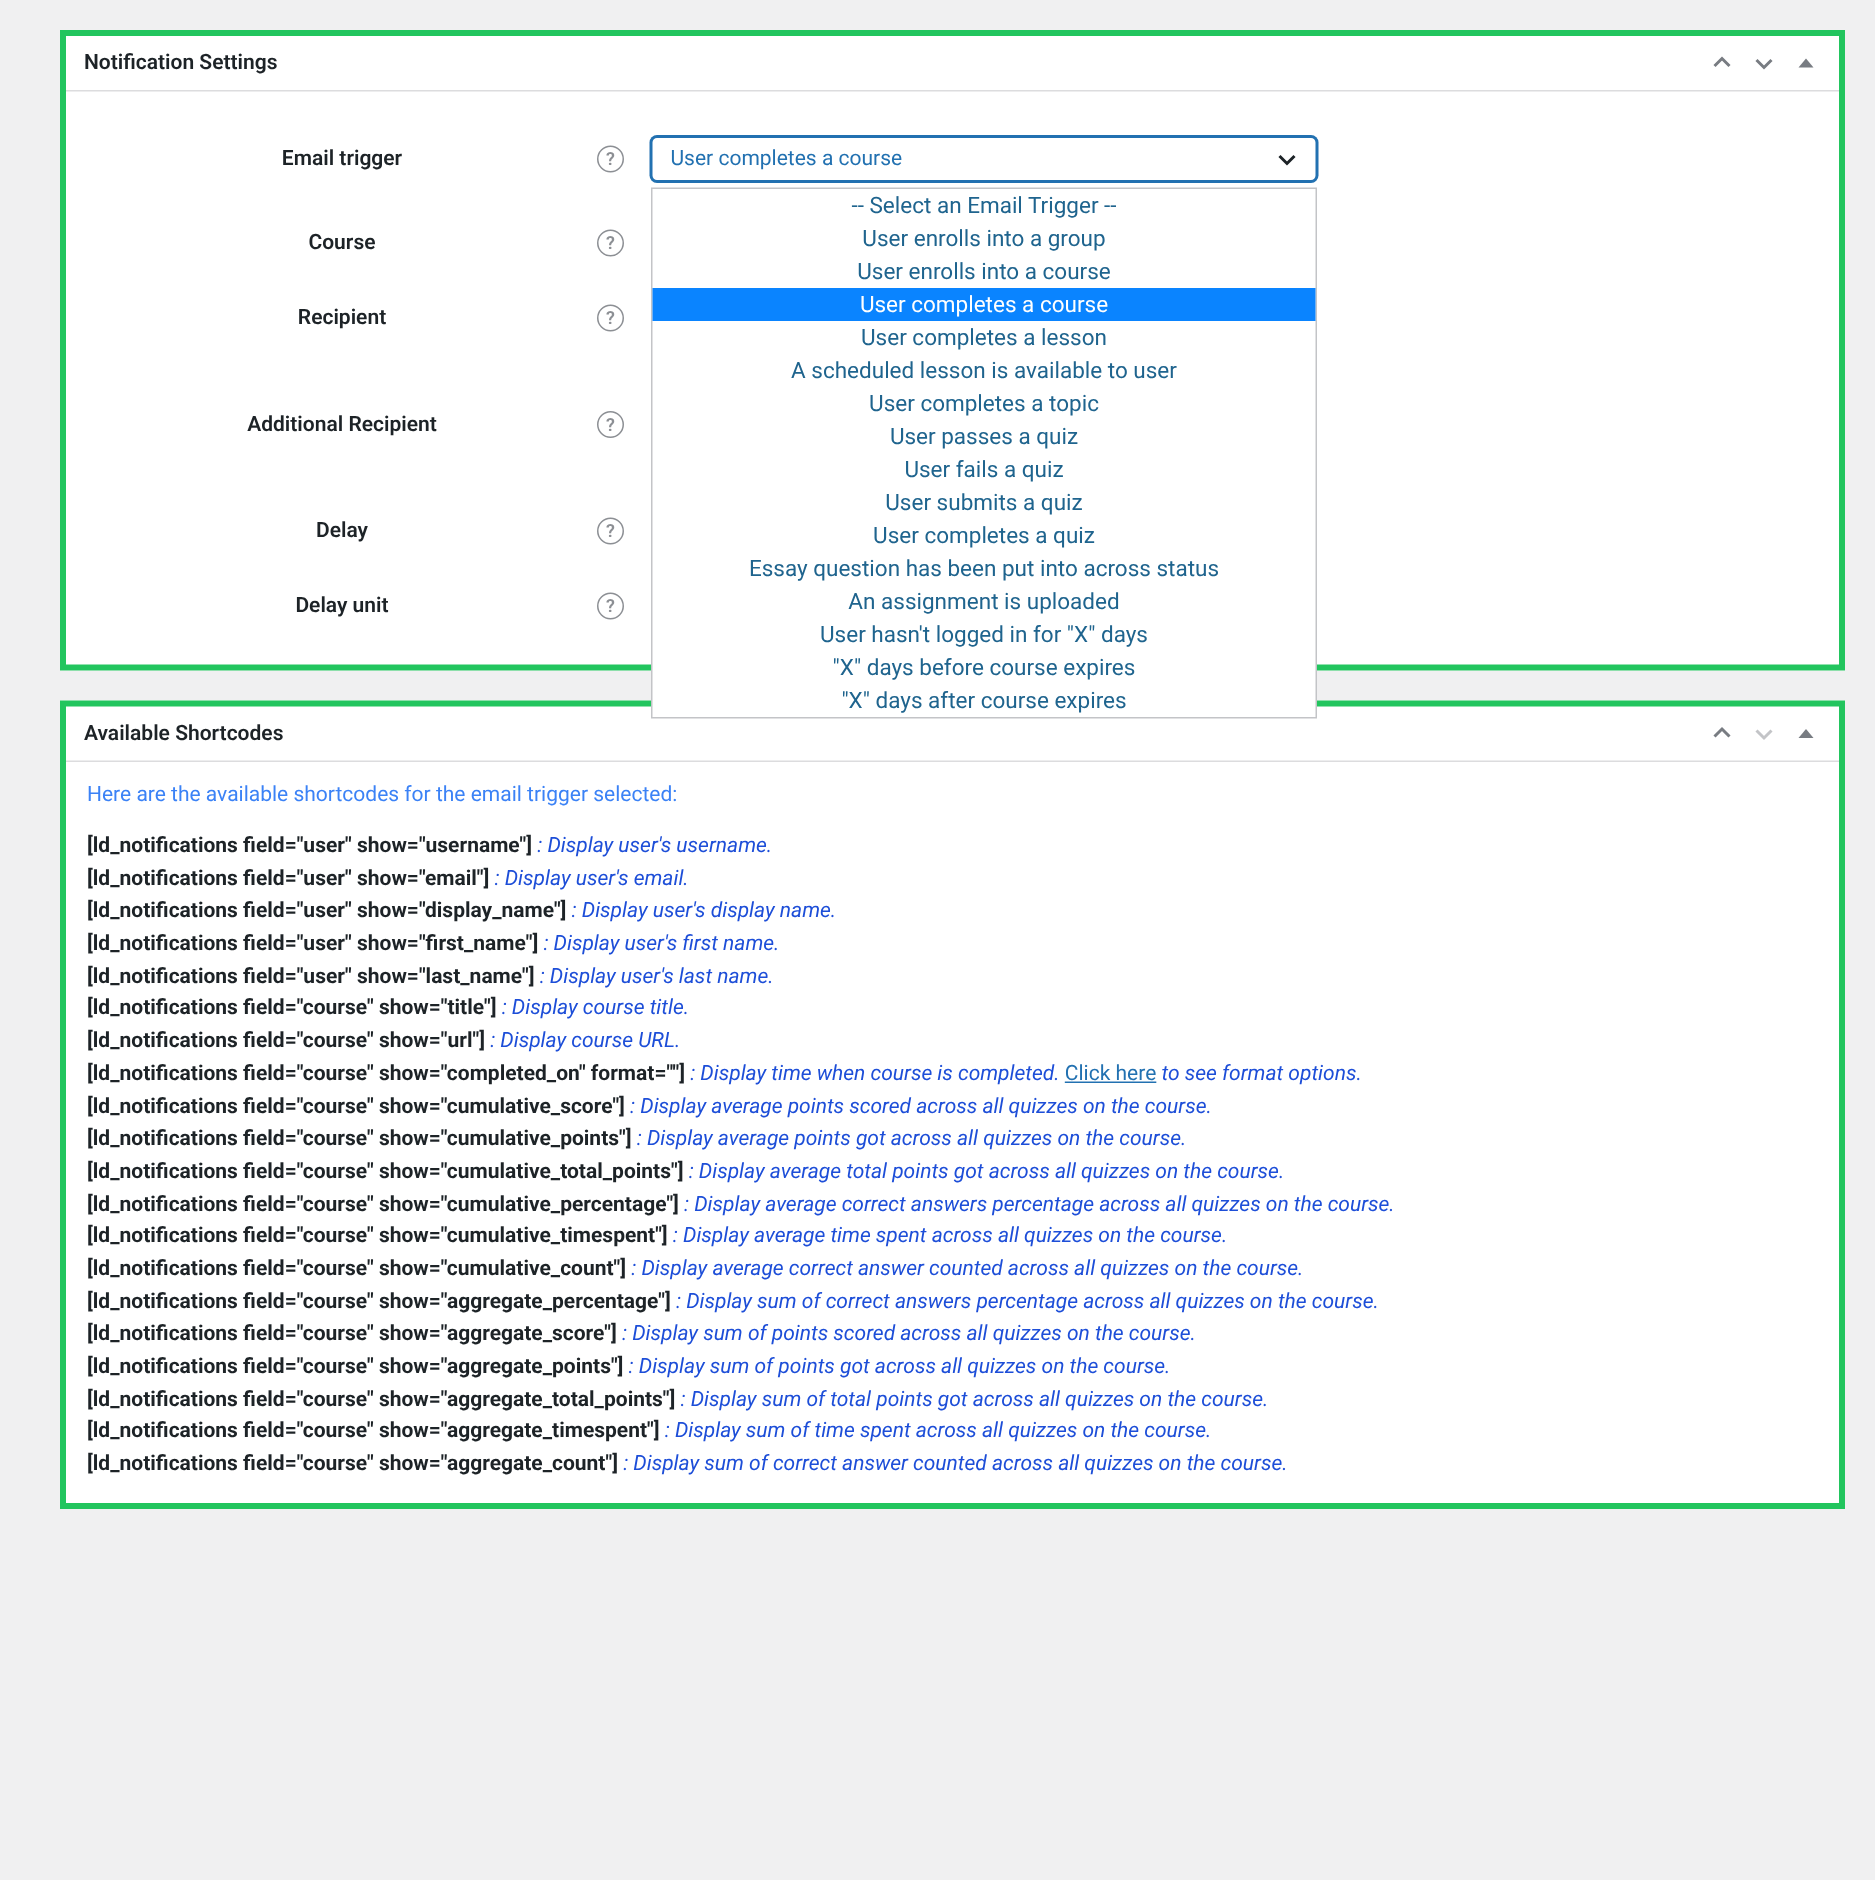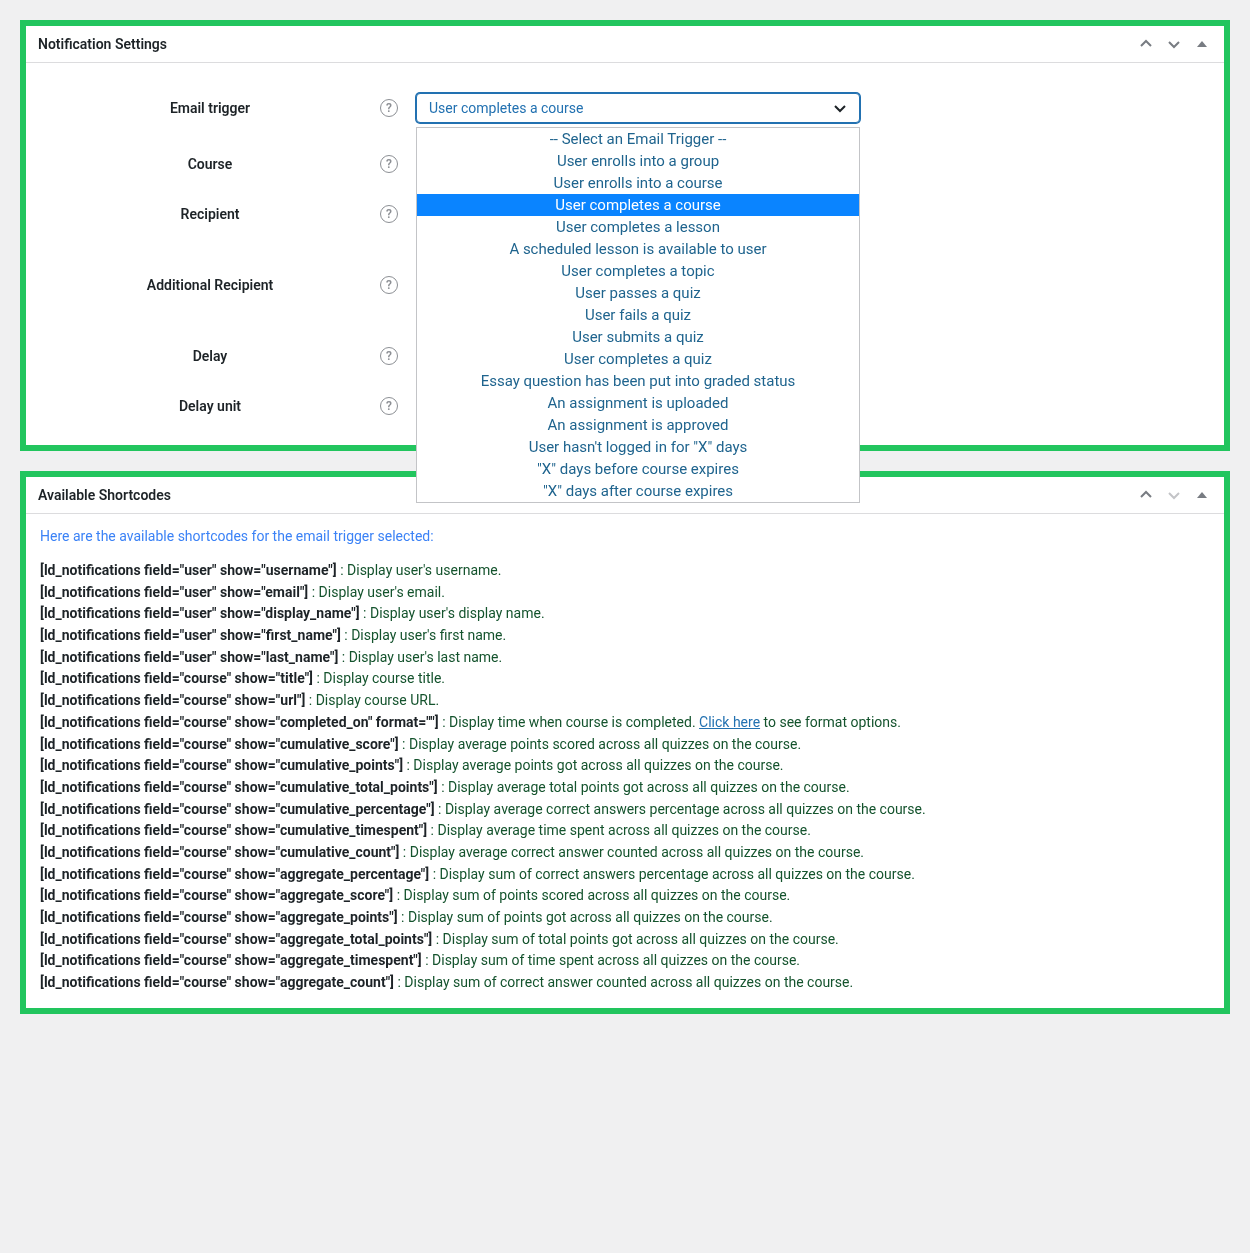--- a/index.html
+++ b/index.html
@@ -5,22 +5,23 @@
     * { box-sizing: border-box; margin: 0; padding: 0; }
     body {
       font-family: -apple-system, BlinkMacSystemFont, "Segoe UI", Roboto, Arial, sans-serif;
       background: #f0f0f1;
       padding: 20px;
       font-size: 13px;
       color: #3c434a;
     }
     .panel {
       background: #fff;
-      border: 6px solid #22c55e;
+      border: 4px solid #22c55e;
       margin-bottom: 20px;
+      margin-left: 20px;
     }
     .panel-header {
       display: flex;
       align-items: center;
       justify-content: space-between;
       padding: 8px 12px;
       border-bottom: 1px solid #dcdcde;
     }
     .panel-title {
       font-size: 14px;
@@ -120,21 +121,22 @@
     .shortcode-line {
       font-size: 14px;
       line-height: 1.55;
       color: #3c434a;
     }
     .shortcode-code {
       font-weight: 700;
       color: #1d2327;
     }
     .shortcode-desc {
-      color: #14532d;
+      color: #1d4ed8;
+      font-style: italic;
     }
     .link {
       color: #2271b1;
       text-decoration: underline;
       cursor: pointer;
     }
     .input-hidden {
       width: 440px;
       height: 36px;
       border: 1px solid #8c8f94;
@@ -186,23 +188,22 @@
             <div class="dropdown-option">User enrolls into a group</div>
             <div class="dropdown-option">User enrolls into a course</div>
             <div class="dropdown-option selected">User completes a course</div>
             <div class="dropdown-option">User completes a lesson</div>
             <div class="dropdown-option">A scheduled lesson is available to user</div>
             <div class="dropdown-option">User completes a topic</div>
             <div class="dropdown-option">User passes a quiz</div>
             <div class="dropdown-option">User fails a quiz</div>
             <div class="dropdown-option">User submits a quiz</div>
             <div class="dropdown-option">User completes a quiz</div>
-            <div class="dropdown-option">Essay question has been put into graded status</div>
+            <div class="dropdown-option">Essay question has been put into across status</div>
             <div class="dropdown-option">An assignment is uploaded</div>
-            <div class="dropdown-option">An assignment is approved</div>
             <div class="dropdown-option">User hasn't logged in for "X" days</div>
             <div class="dropdown-option">"X" days before course expires</div>
             <div class="dropdown-option">"X" days after course expires</div>
           </div>
       </div>
     </div>
 
     <div class="form-row">
       <span class="form-label">Course</span>
       <span class="help-icon">?</span>

